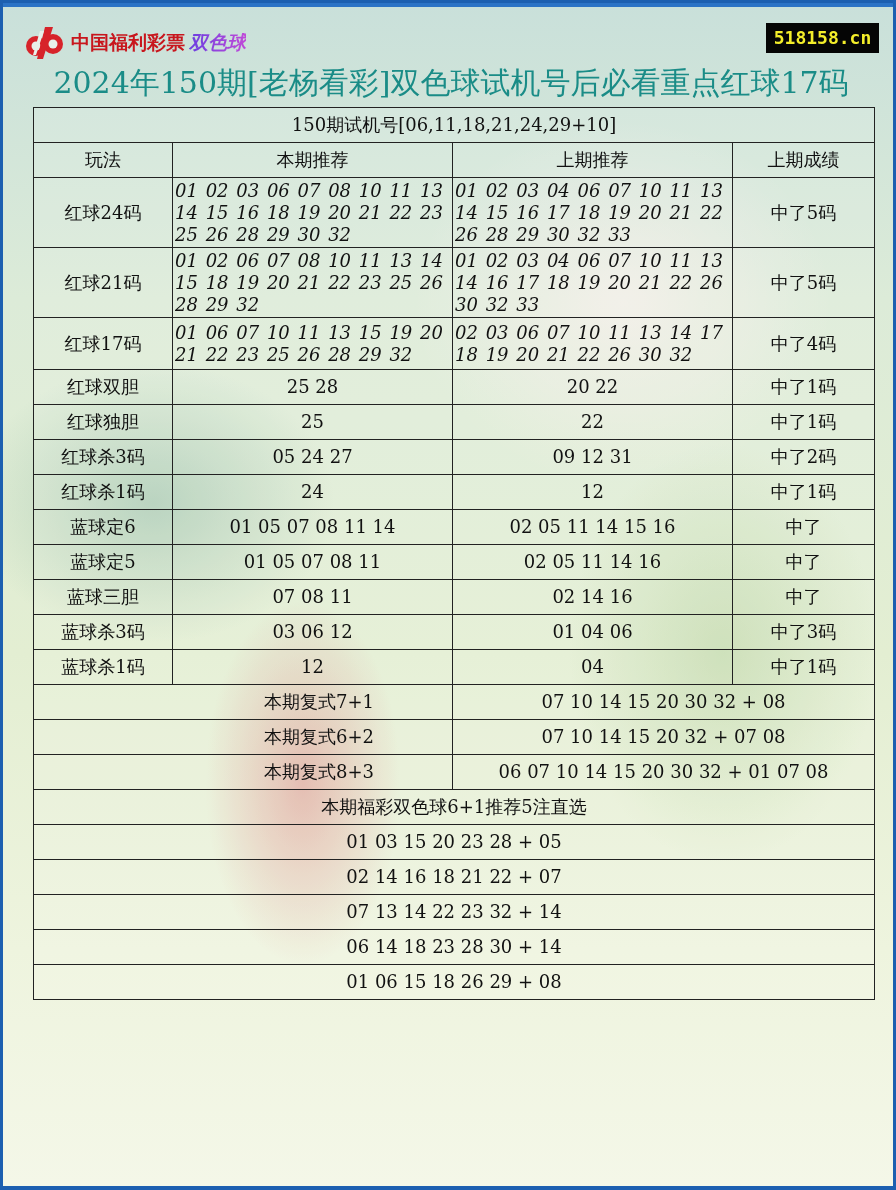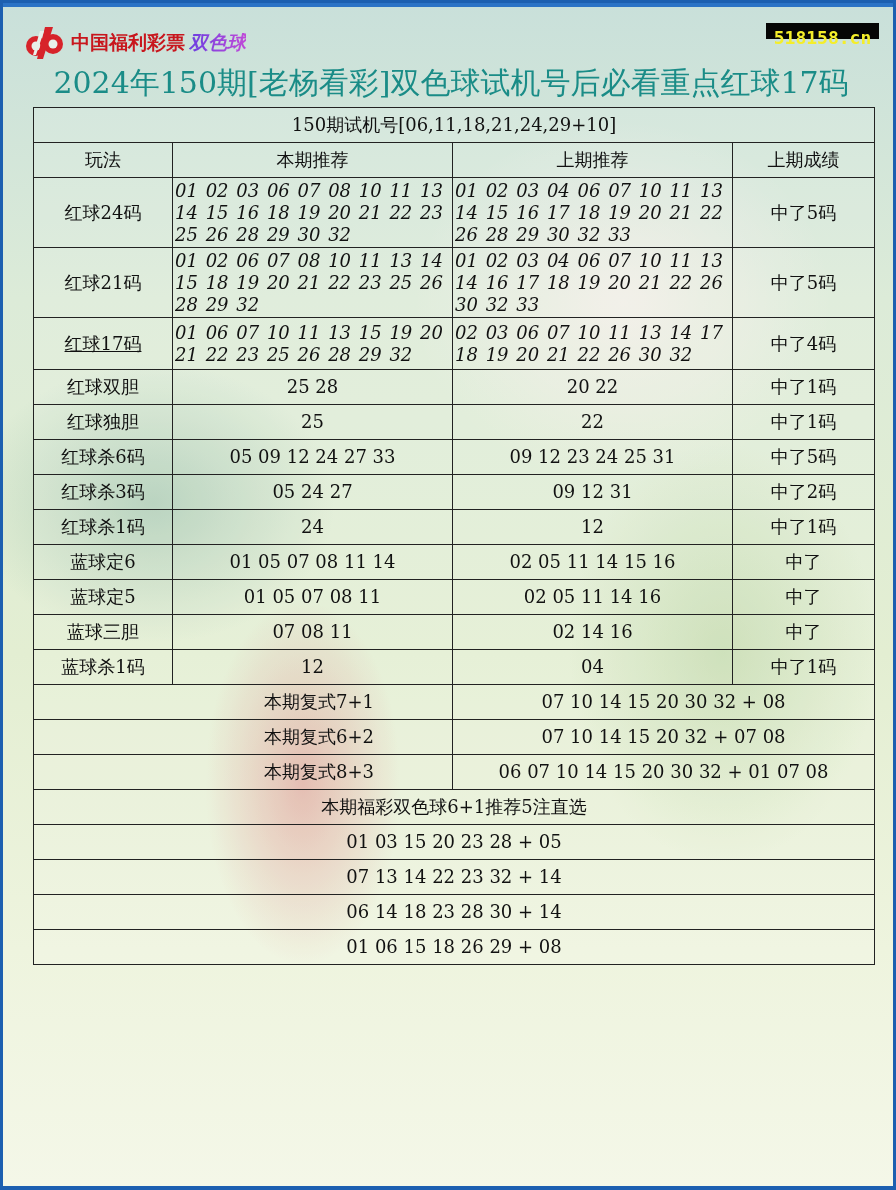--- a/index.html
+++ b/index.html
@@ -32,21 +32,21 @@
     font-family: "DejaVu Sans", "Liberation Sans", sans-serif;
     font-weight: bold; font-size: 19px; color: #c8161d; letter-spacing: 0px;
   }
   .logo-text-ssq {
     font-family: "DejaVu Sans", "Liberation Sans", sans-serif;
     font-weight: bold; font-style: italic; font-size: 19px;
     background: linear-gradient(90deg, #6a3fe0, #c04ad8);
     -webkit-background-clip: text; background-clip: text; color: transparent;
   }
   .site-badge {
-    position: absolute; left: 763px; top: 20px; width: 113px; height: 16px;
+    position: absolute; left: 763px; top: 20px; width: 113px; height: 30px;
     background: #050505; color: #f4ee2a;
     font-family: "DejaVu Sans Mono", "Liberation Mono", monospace;
     font-weight: bold; font-size: 18px; line-height: 30px; text-align: center;
   }
   .title {
     position: absolute; left: 0; top: 58px; width: 896px; text-align: center;
     font-size: 30px; color: #1a8c87; line-height: 44px; letter-spacing: 0px;
     white-space: nowrap;
   }
   table.main {
@@ -54,21 +54,21 @@
     width: 841px; border-collapse: collapse; table-layout: fixed;
     font-size: 18px; color: #111;
   }
   table.main td {
     border: 1px solid #222; text-align: center; vertical-align: middle;
     padding: 0; height: 34px; line-height: 22px;
     background: rgba(255,255,255,0.12);
   }
   table.main td.nums { text-align: left; padding-left: 2px; letter-spacing: 0px; word-spacing: 2px; font-style: italic; }
   .multi { height: 69px !important; }
-  .multi2 { height: 51px !important; text-decoration: underline; }
+  .multi2 { height: 51px !important; }
   .fushi-label { text-align: left; padding-left: 152px !important; }
 </style>
 </head>
 <body>
 
 <div class="frame">
   <div class="topbar"></div>
 
   <div class="logo">
     <svg class="logo-mark" viewBox="0 0 44 36">
@@ -154,26 +154,20 @@
         <td>20 22</td>
         <td>中了1码</td>
       </tr>
       <tr>
         <td>红球独胆</td>
         <td>25</td>
         <td>22</td>
         <td>中了1码</td>
       </tr>
       <tr>
-        <td>红球杀6码</td>
-        <td>05 09 12 24 27 33</td>
-        <td>09 12 23 24 25 31</td>
-        <td>中了5码</td>
-      </tr>
-      <tr>
         <td>红球杀3码</td>
         <td>05 24 27</td>
         <td>09 12 31</td>
         <td>中了2码</td>
       </tr>
       <tr>
         <td>红球杀1码</td>
         <td>24</td>
         <td>12</td>
         <td>中了1码</td>
@@ -190,20 +184,26 @@
         <td>02 05 11 14 16</td>
         <td>中了</td>
       </tr>
       <tr>
         <td>蓝球三胆</td>
         <td>07 08 11</td>
         <td>02 14 16</td>
         <td>中了</td>
       </tr>
       <tr>
+        <td>蓝球杀3码</td>
+        <td>03 06 12</td>
+        <td>01 04 06</td>
+        <td>中了3码</td>
+      </tr>
+      <tr>
         <td>蓝球杀1码</td>
         <td>12</td>
         <td>04</td>
         <td>中了1码</td>
       </tr>
 
       <tr>
         <td colspan="2" class="fushi-label">本期复式7+1</td>
         <td colspan="2">07 10 14 15 20 30 32 + 08</td>
       </tr>
@@ -216,20 +216,23 @@
         <td colspan="2">06 07 10 14 15 20 30 32 + 01 07 08</td>
       </tr>
 
       <tr>
         <td colspan="4">本期福彩双色球6+1推荐5注直选</td>
       </tr>
       <tr>
         <td colspan="4">01 03 15 20 23 28 + 05</td>
       </tr>
       <tr>
+        <td colspan="4">02 14 16 18 21 22 + 07</td>
+      </tr>
+      <tr>
         <td colspan="4">07 13 14 22 23 32 + 14</td>
       </tr>
       <tr>
         <td colspan="4">06 14 18 23 28 30 + 14</td>
       </tr>
       <tr>
         <td colspan="4">01 06 15 18 26 29 + 08</td>
       </tr>
     </tbody>
   </table>

